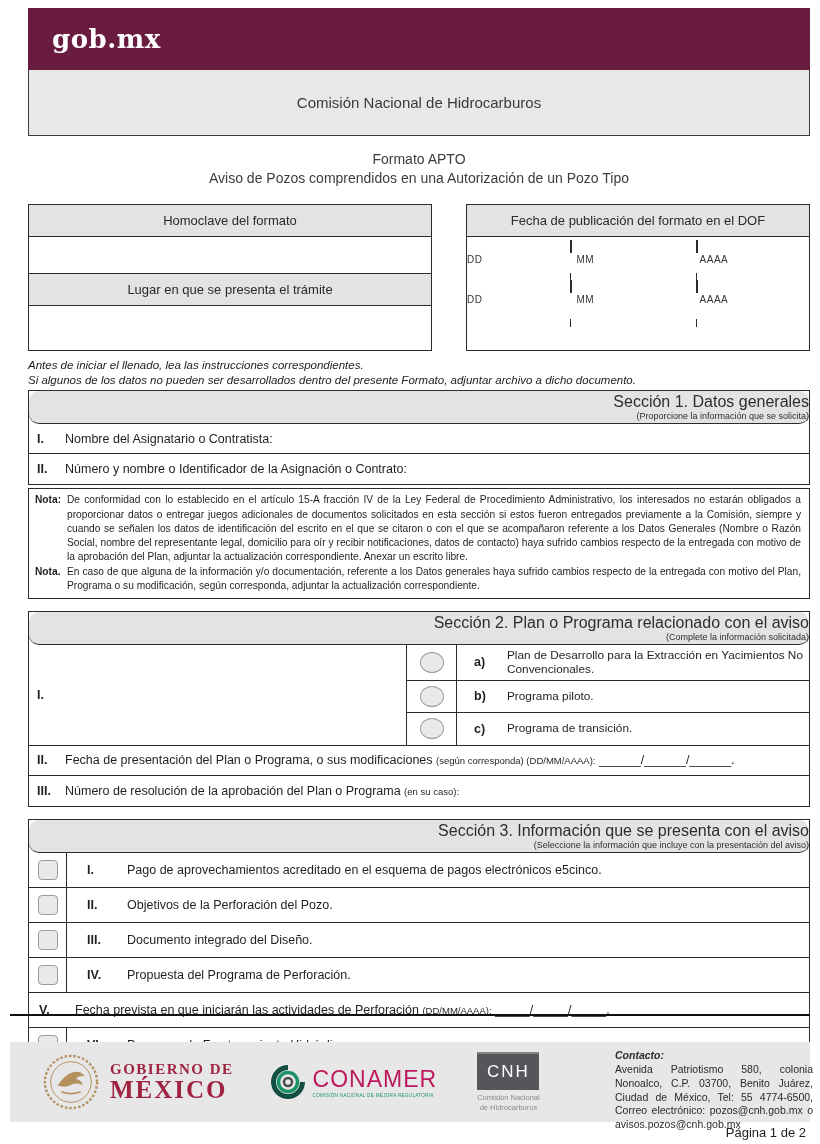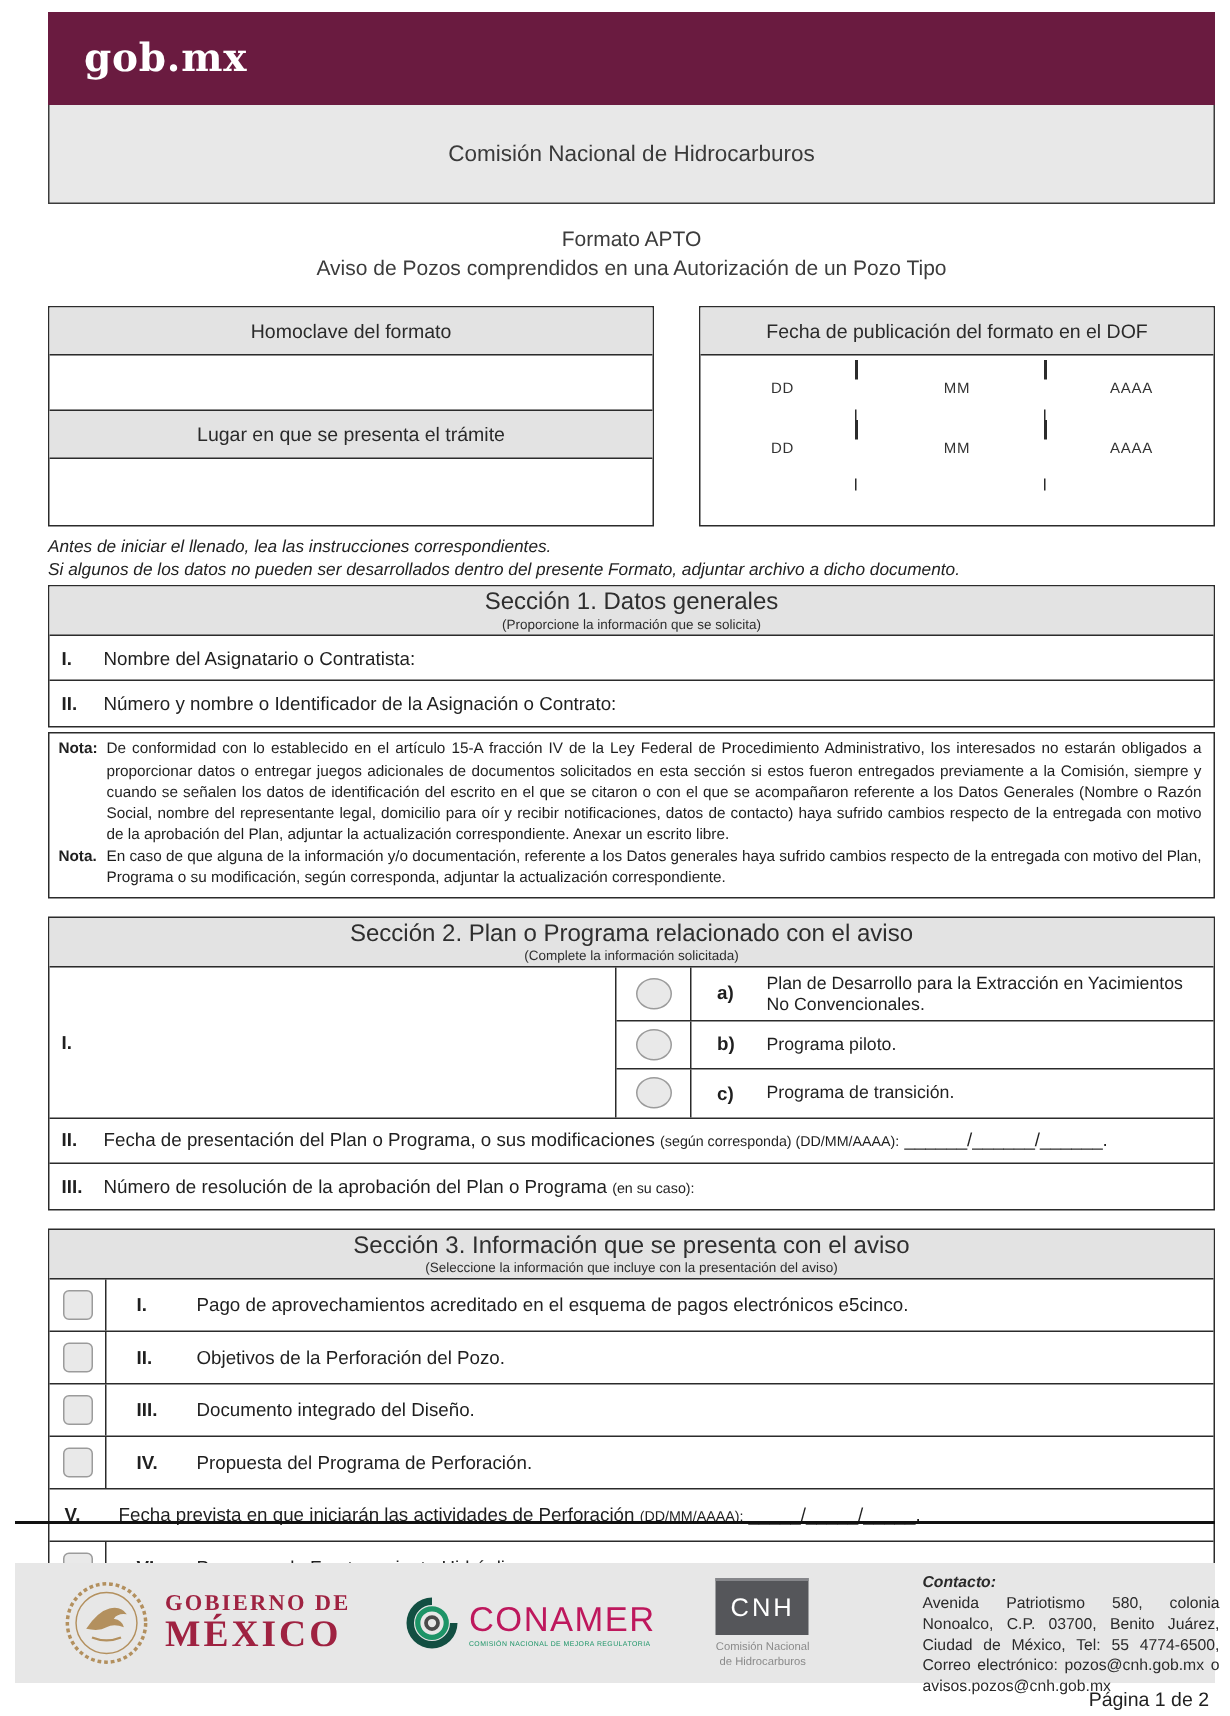--- a/index.html
+++ b/index.html
@@ -4,21 +4,21 @@
 <style>
   * { box-sizing: border-box; margin: 0; padding: 0; }
   html, body { width: 820px; background: #fff; }
   body {
     height: 1144px;
     position: relative;
     font-family: "Liberation Sans", sans-serif;
     color: #1f1f1f;
     overflow: hidden;
   }
-  .page { padding: 8px 10px 0 6px; margin-left: 26px; }
+  .page { padding: 8px 10px 0 28px; }
 
   
   .brandbar {
     background: var(--brand_maroon, #6a1b40);
     height: 62px;
     display: flex; align-items: center;
     padding-left: 24px;
   }
   .wordmark {
     color: #fff;
@@ -53,21 +53,21 @@
   }
   .cell-blank { height: 36px; }
   .cell-blank.tall { height: 44px; }
   .cell-header.mid { border-top: 1px solid #2b2b2b; }
   .date-row { position: relative; height: 40px; }
   .date-row.tall { height: 46px; }
   .date-labels {
     position: absolute; left: 0; right: 0; top: 17px;
     display: grid; grid-template-columns: 32% 36% 32%;
     font-size: 10px; color: #333; letter-spacing: 0.5px;
-    text-align: center;
+    text-align: left;
   }
   .tick {
     position: absolute; top: 3px; width: 2px; height: 13px;
     background: #2b2b2b;
   }
   .tick.t1 { left: 30%; }
   .tick.t2 { left: 67%; }
   .stub {
     position: absolute; bottom: -4px; width: 1px; height: 8px;
     background: #2b2b2b;
@@ -76,22 +76,23 @@
   .stub.t2 { left: 67%; }
 
   .instructions { margin-top: 7px; font-style: italic; font-size: 11.5px; line-height: 1.28; color: #222; }
 
   
   .section { border: 1px solid #2b2b2b; margin-top: 12px; }
   .section.first { margin-top: 3px; }
   .section-header {
     background: #e3e3e3;
     border-bottom: 1px solid #2b2b2b;
-    text-align: center;
+    text-align: right;
     padding: 2px 0 2px;
+    border-radius: 10px;
   }
   .section-title { font-size: 16px; color: #2e2e2e; }
   .section-sub { font-size: 9px; color: #2e2e2e; }
   .s-row {
     display: flex; align-items: center;
     border-bottom: 1px solid #2b2b2b;
     padding: 7px 8px;
     font-size: 12.5px;
     min-height: 30px;
   }

